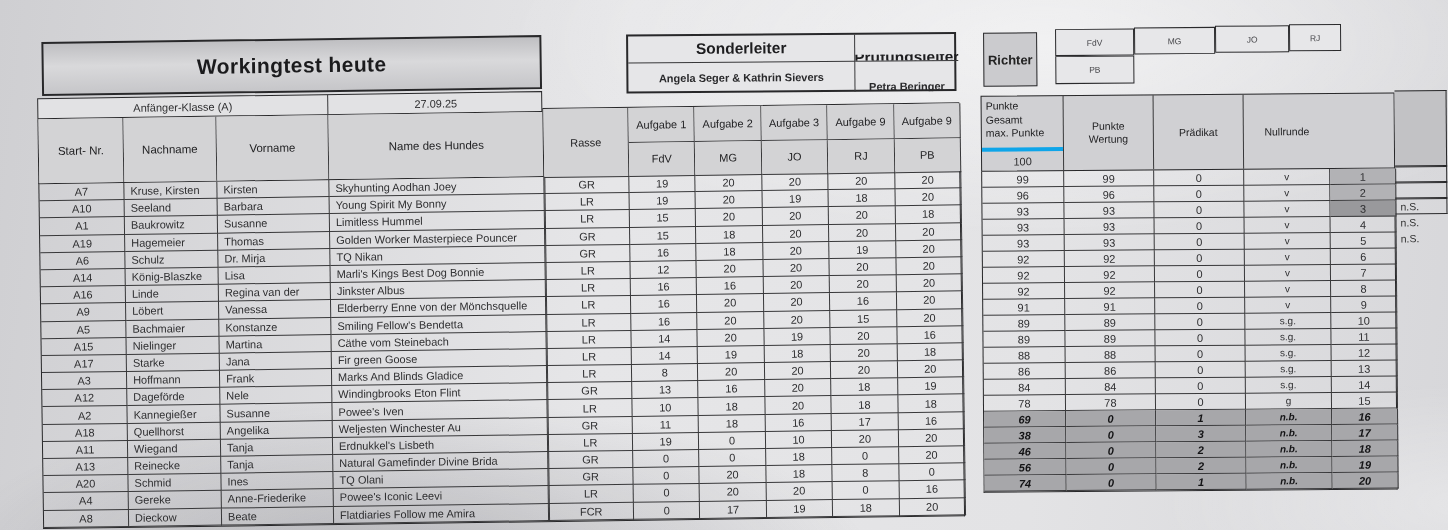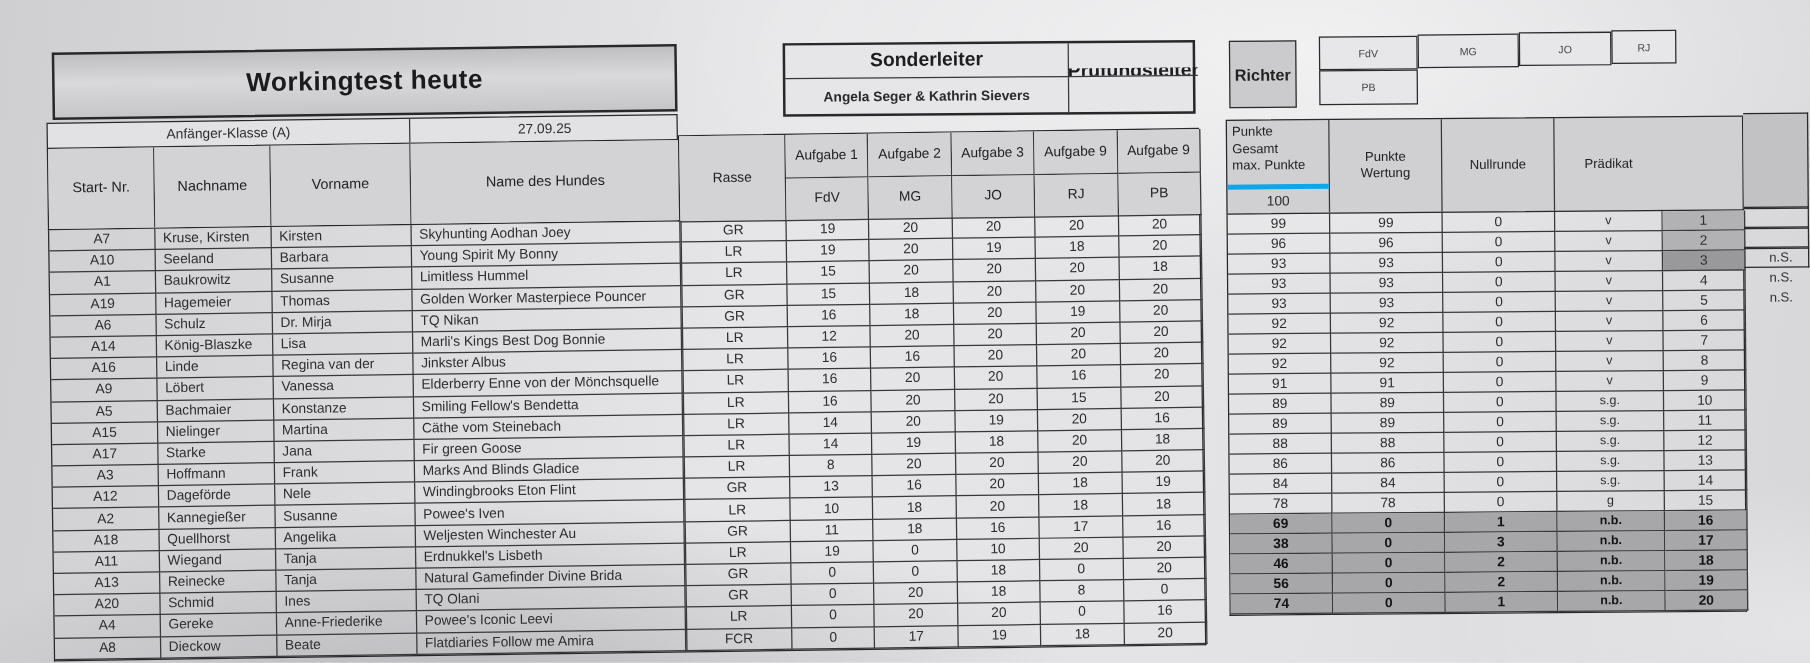--- a/index.html
+++ b/index.html
@@ -83,28 +83,28 @@
   #res-h1 .m{height:19px;border-top:4px solid #0ea5e9;display:flex;align-items:center;justify-content:center;font-size:11px;}
   .two-line{text-align:center;line-height:13px;}
   #res-header .cell:last-child{border-right:none;}
   #res-header .cell{border-bottom:none;}
 
   
   #res-body{left:982px;top:170px;width:414px;border:1.5px solid #28282a;border-top:none;
     grid-template-columns:82px 90px 90px 86px 66px;grid-auto-rows:16px;}
   #res-body .cell{font-size:11px;}
   #res-body .f-praedikat{font-size:10px;}
-  #res-body .shaded{background:#a7a7aa;color:#141416;font-weight:bold;}
+  #res-body .shaded{background:#a7a7aa;color:#141416;font-weight:bold;font-style:italic;}
   #res-body .platz-light{background:#b2b2b5;}
   #res-body .platz-dark{background:#99999c;}
 
   
   #note-header{left:1396px;top:92px;width:52px;height:76px;border:1.5px solid #28282a;border-left:none;background:#c2c2c5;}
   #note-body{left:1396px;top:168px;width:52px;grid-template-columns:52px;grid-auto-rows:16px;}
-  #note-body .cell{border:none;justify-content:flex-start;padding-left:20px;font-size:10.5px;color:#333;}
+  #note-body .cell{border:none;justify-content:flex-start;padding-left:5px;font-size:10.5px;color:#333;}
   #note-body .boxed{border:1.5px solid #2a2a2c;border-left:none;}
 </style>
 </head>
 <body>
 
 <div class="sheet">
 
   <div class="blk" id="main-block">
     <div class="box" id="title-box">
       <span>Workingtest heute</span>
@@ -339,20 +339,21 @@
         <div class="cell f-a5">20</div>
       </div>
   </div>
 
   <div class="blk" id="right-block">
 
     <div class="box grid" id="officials">
       <div class="cell lbl">Sonderleiter</div>
       <div class="cell lbl">Prüfungsleiter</div>
       <div class="cell val">Angela Seger &amp; Kathrin Sievers</div>
+      <div class="cell val">Petra Beringer</div>
     </div>
 
     <div class="box rcell" id="richter-label">Richter</div>
     <div class="box rcell" id="j-fdv">FdV</div>
     <div class="box rcell" id="j-mg">MG</div>
     <div class="box rcell" id="j-jo">JO</div>
     <div class="box rcell" id="j-rj">RJ</div>
     <div class="box rcell" id="j-pb">PB</div>
 
     <div class="box grid" id="res-header">
@@ -361,22 +362,22 @@
           <div>Punkte</div>
           <div>Gesamt</div>
           <div>max. Punkte</div>
         </div>
         <div class="m">100</div>
       </div>
       <div class="cell">
         <span class="two-line"><span>Punkte</span><br>
         <span>Wertung</span></span>
       </div>
+      <div class="cell">Prädikat</div>
       <div class="cell">Nullrunde</div>
-      <div class="cell">Prädikat</div>
     </div>
 
     <div class="box grid" id="res-body">
         <div class="cell f-gesamt">99</div>
         <div class="cell f-wertung">99</div>
         <div class="cell f-nullrunde">0</div>
         <div class="cell f-praedikat">v</div>
         <div class="cell f-platz platz-light">1</div>
         <div class="cell f-gesamt">96</div>
         <div class="cell f-wertung">96</div>

